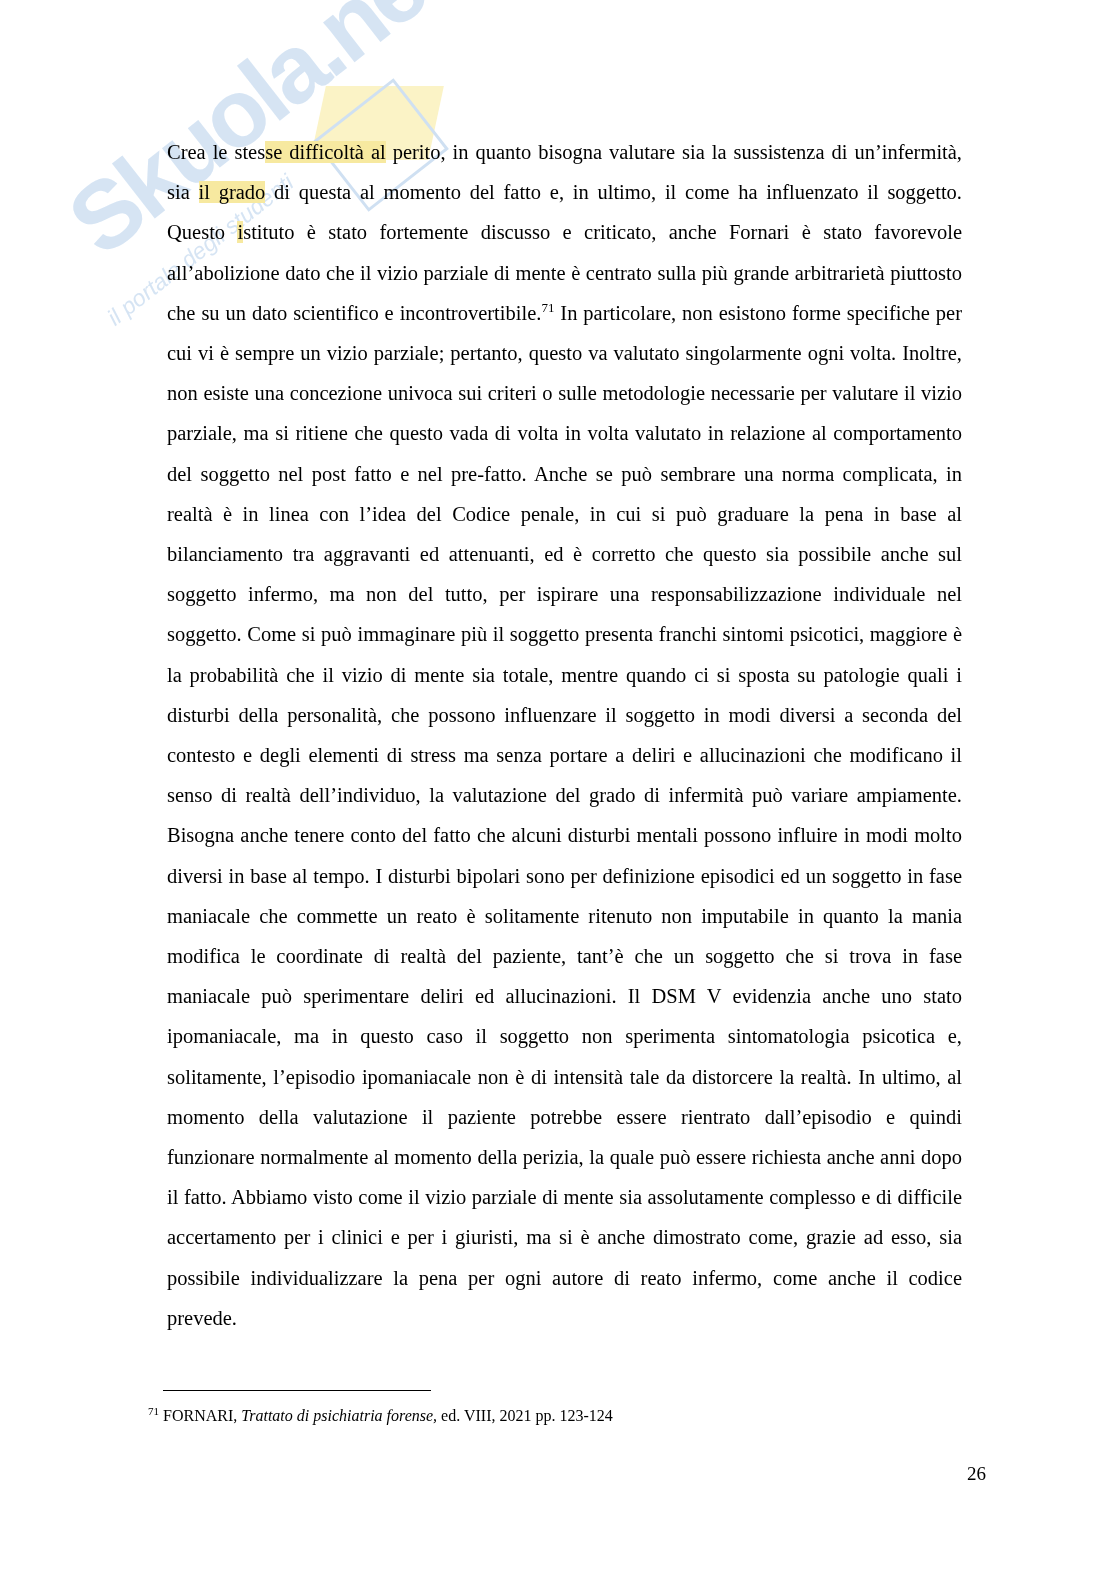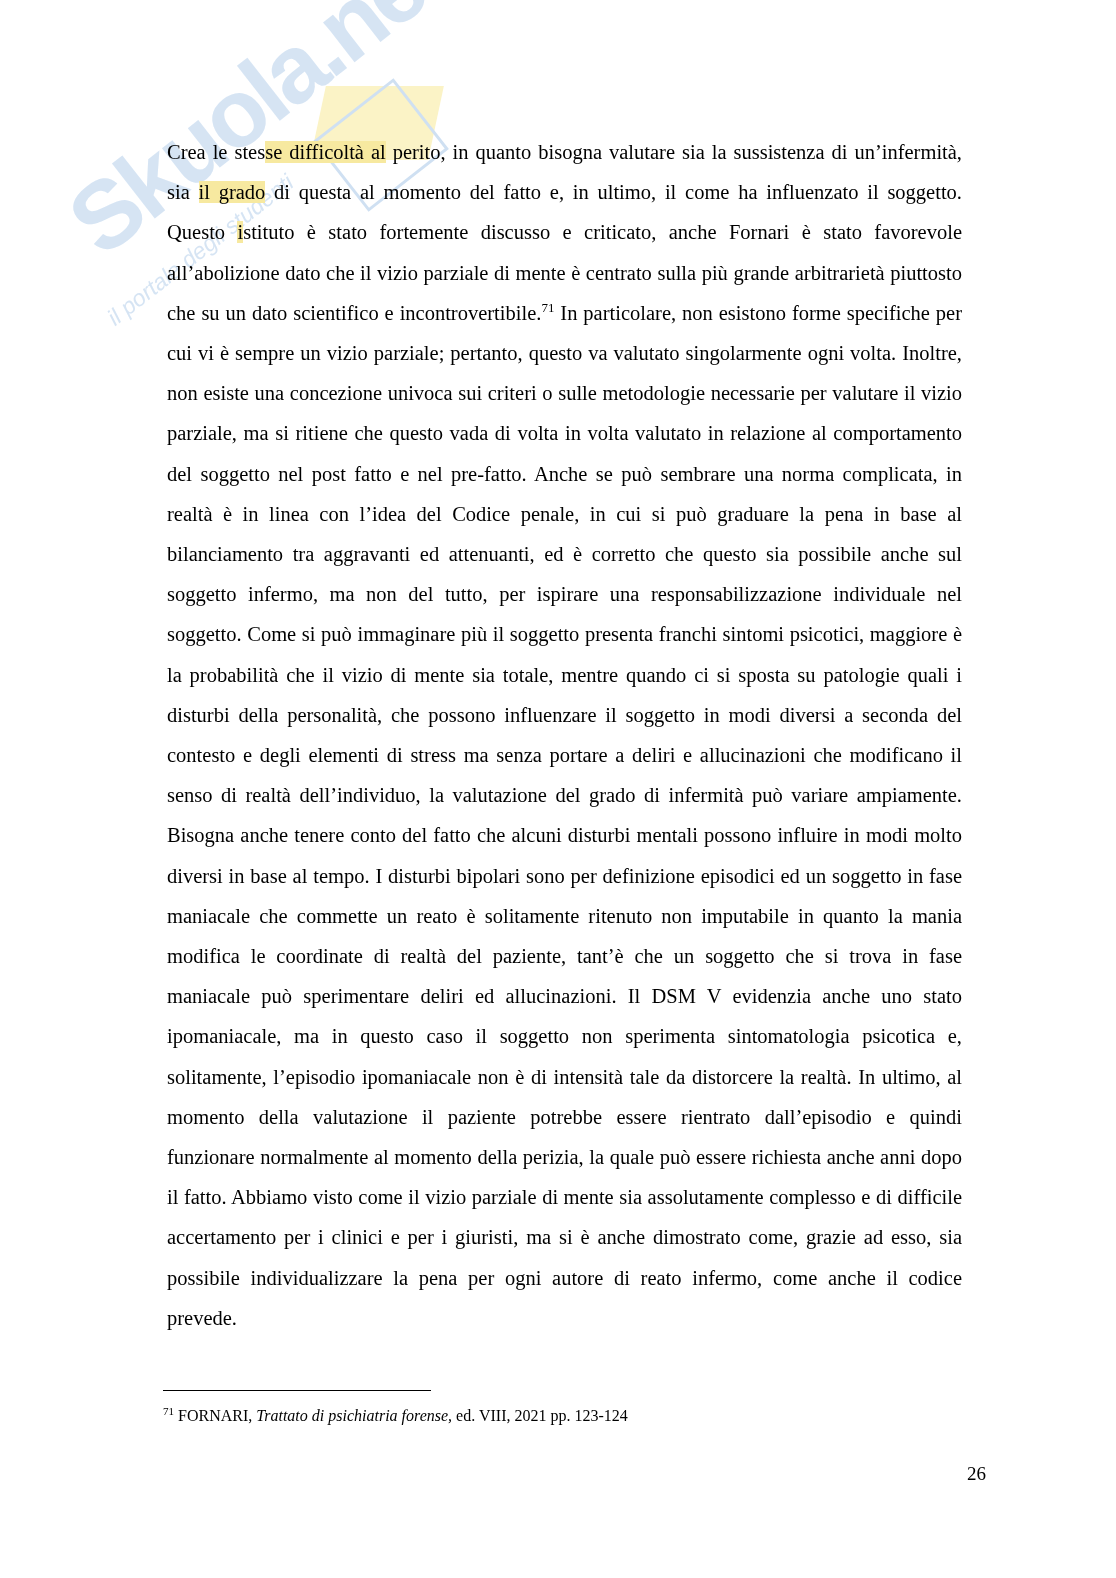--- a/index.html
+++ b/index.html
@@ -101,21 +101,21 @@
   .footnote-rule {
     position: absolute;
     left: 163px;
     top: 1390px;
     width: 268px;
     height: 0;
     border-top: 1px solid #000;
   }
   .footnote {
     position: absolute;
-    left: 163px;
+    left: 148px;
     top: 1404px;
     width: 803px;
     font-size: 16px;
     line-height: 24px;
   }
   .footnote sup {
     font-size: 11px;
     vertical-align: super;
     line-height: 0;
   }

